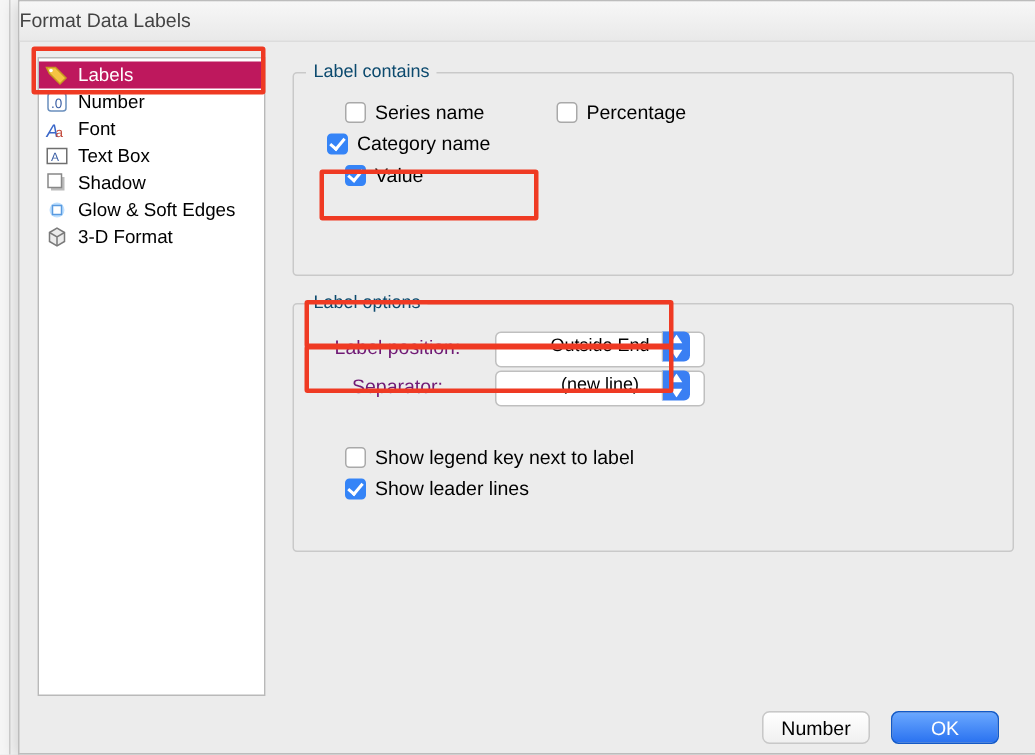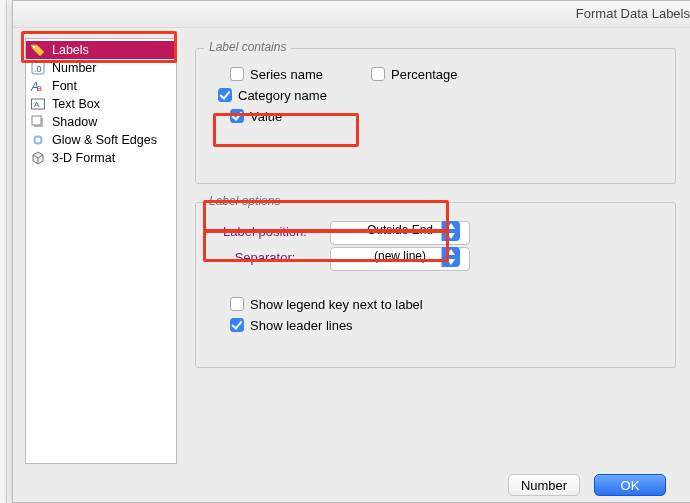--- a/index.html
+++ b/index.html
@@ -1,31 +1,31 @@
 <!DOCTYPE html>
 <html><head>
 <meta charset="utf-8">
 <style>
   html,body{margin:0;padding:0;width:690px;height:503px;font-family:-apple-system,'Helvetica Neue',Arial,sans-serif;font-size:13px;color:#000;background:#ededed;}
   .backdrop{position:absolute;inset:0;background:#f6f6f6;}
   .backdrop .vline{position:absolute;top:0;bottom:0;width:1px;background:#d0d0d0;}
   .dialog{position:absolute;left:12px;top:0;right:0;bottom:0;background:#ececec;border-left:1px solid #bcbcbc;border-bottom:1px solid #bcbcbc;border-top:1px solid #bcbcbc;box-shadow:-2px 2px 10px rgba(0,0,0,0.15);}
-  .titlebar{height:26px;line-height:26px;text-align:right;font-size:13px;color:#444;border-bottom:1px solid #dcdcdc;background:linear-gradient(#f7f7f7,#e9e9e9);}
+  .titlebar{height:26px;line-height:26px;text-align:left;font-size:13px;color:#444;border-bottom:1px solid #dcdcdc;background:linear-gradient(#f7f7f7,#e9e9e9);}
   .body{display:flex;flex-direction:column;height:calc(100% - 26px);}
   .cols{display:flex;flex:1;padding:10px 12px 0 12px;gap:12px;}
   .sidebar{width:150px;border:1px solid #b9b9b9;background:#ffffff;padding:2px 0;height:420px;}
   .side-item{display:flex;align-items:center;height:18px;padding:0 4px;gap:6px;font-size:12.5px;cursor:default;}
   .side-item.selected{background:#be185d;color:#ffffff;}
   .sicon{width:16px;height:16px;display:inline-flex;align-items:center;justify-content:center;}
   .sicon svg{width:16px;height:16px;}
   .rightpane{flex:1;padding:4px 0 0 4px;}
   .groupbox{border:1px solid #c9c9c9;border-radius:3px;padding:12px 14px 14px 14px;margin:6px 2px 18px 2px;position:relative;}
-  .legend{position:absolute;top:-9px;left:8px;padding:0 5px;background:#ececec;font-size:12px;color:#737373;font-style:italic;}
+  .legend{position:absolute;top:-9px;left:8px;padding:0 5px;background:#ececec;font-size:12px;color:#0c4a6e;}
   .row{display:flex;align-items:center;margin:6px 0;}
-  .cbwrap{display:inline-flex;gap:6px;}
+  .cbwrap{display:inline-flex;align-items:center;gap:6px;}
   .cb{appearance:none;width:14px;height:14px;border:1px solid #a9a9a9;border-radius:3px;background:#ffffff;position:relative;margin:0;}
   .cb:checked{background:#3584f7;border-color:#3584f7;}
   .cb:checked::after{content:"";position:absolute;left:3px;top:0px;width:4px;height:8px;border:solid #fff;border-width:0 2px 2px 0;transform:rotate(40deg);}
   .formrow{display:flex;align-items:center;margin:6px 0;gap:10px;}
   .lbl{width:110px;text-align:center;font-size:13px;color:#701a75;}
   .selwrap{position:relative;width:130px;height:20px;}
   .sel{width:100%;height:100%;border:1px solid #bfbfbf;border-radius:4px;background:#ffffff;font-size:12px;padding:1px 4px;text-align:center;}
   .stepper{position:absolute;right:0;top:0;bottom:0;width:18px;border-left:1px solid #bfbfbf;background:#3a7ff3;border-radius:0 4px 4px 0;display:flex;flex-direction:column;}
   .stepper div{flex:1;display:flex;align-items:center;justify-content:center;}
   .stepper svg{width:8px;height:6px;fill:#fff;}

